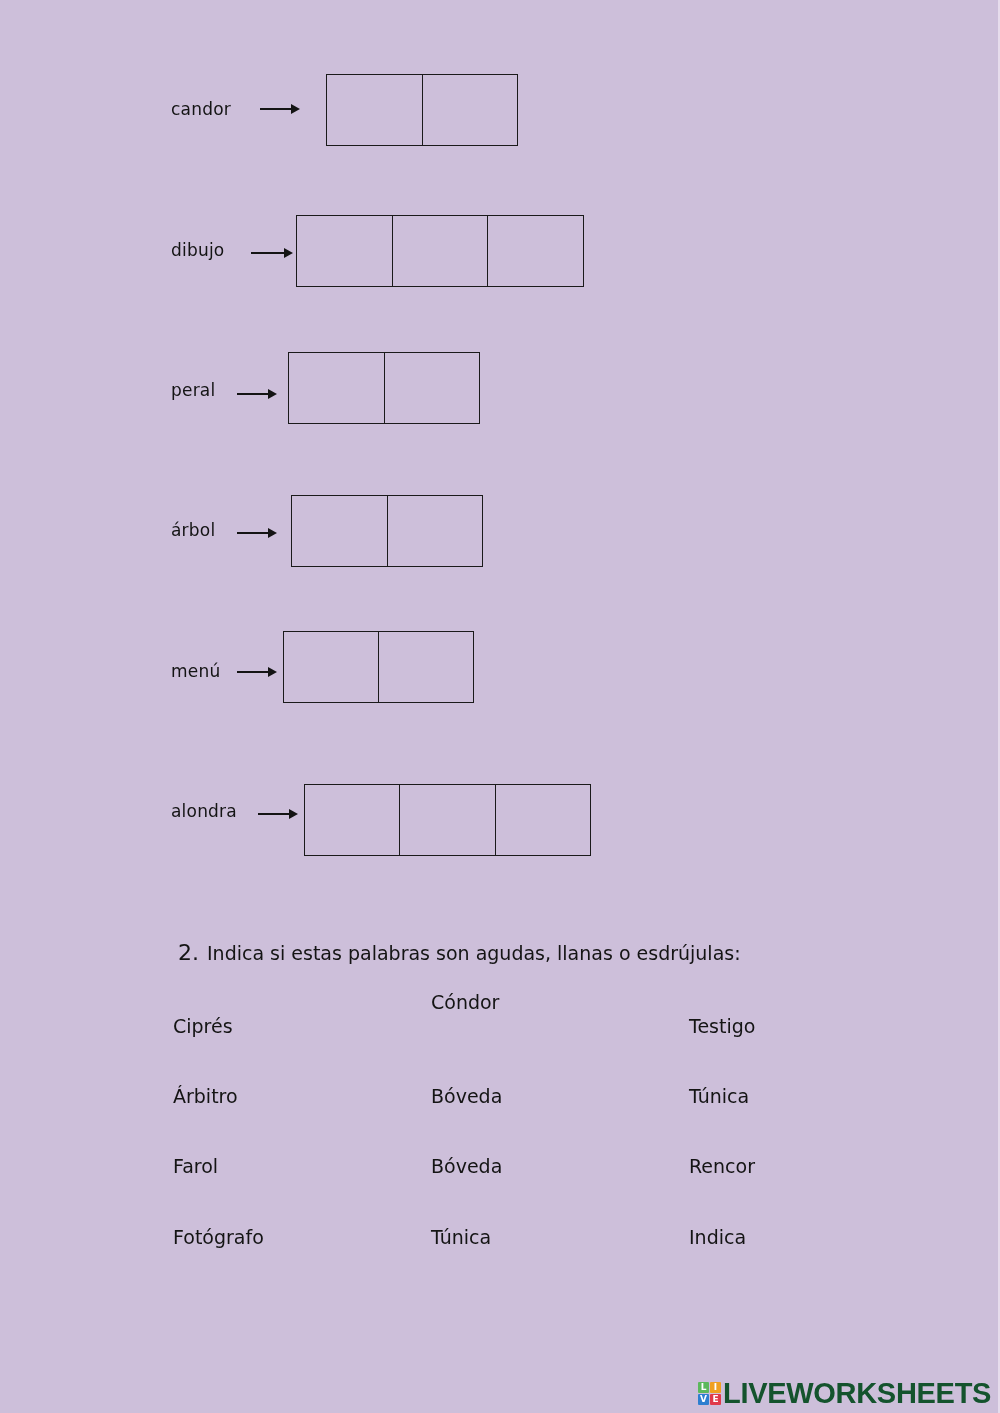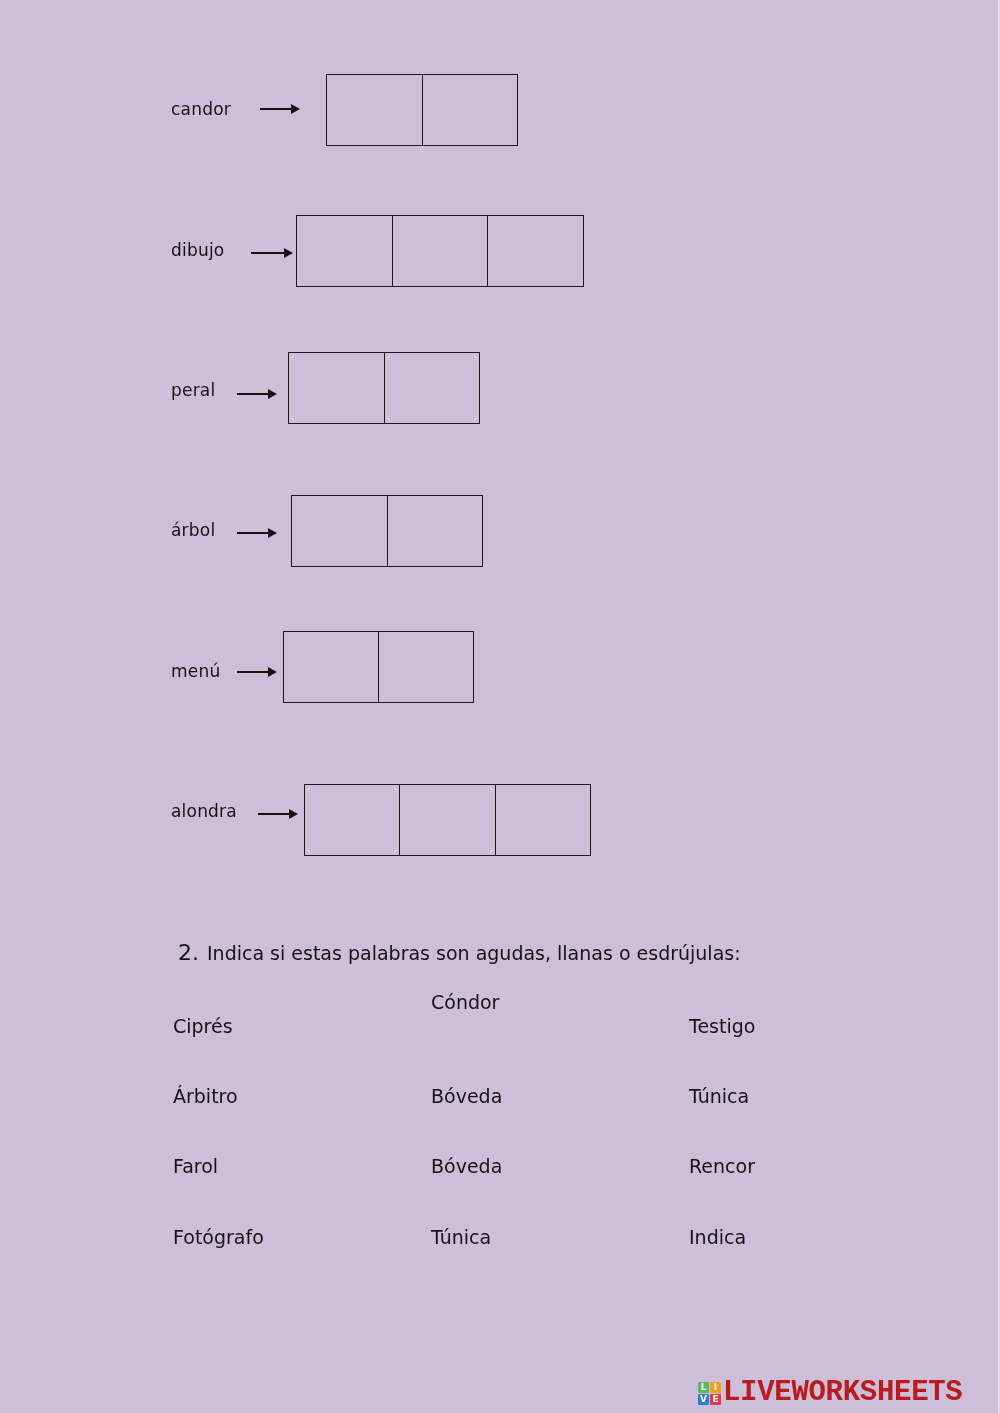--- a/index.html
+++ b/index.html
@@ -103,25 +103,25 @@
       font-weight: bold;
       color: #ffffff;
       display: flex;
       align-items: center;
       justify-content: center;
       line-height: 1;
       font-family: "DejaVu Sans", sans-serif;
       border-radius: 1px;
     }
     .logo-text {
-      font-family: Liberation Mono, monospace;
+      font-family: Liberation Sans, sans-serif;
       font-weight: bold;
       font-size: 29px;
       letter-spacing: -0.3px;
-      color: #b91c1c;
+      color: #14532d;
       line-height: 30px;
     }
   </style>
 </head>
 <body>
 
 <div class="right-strip"></div>
 
 <div>
 

